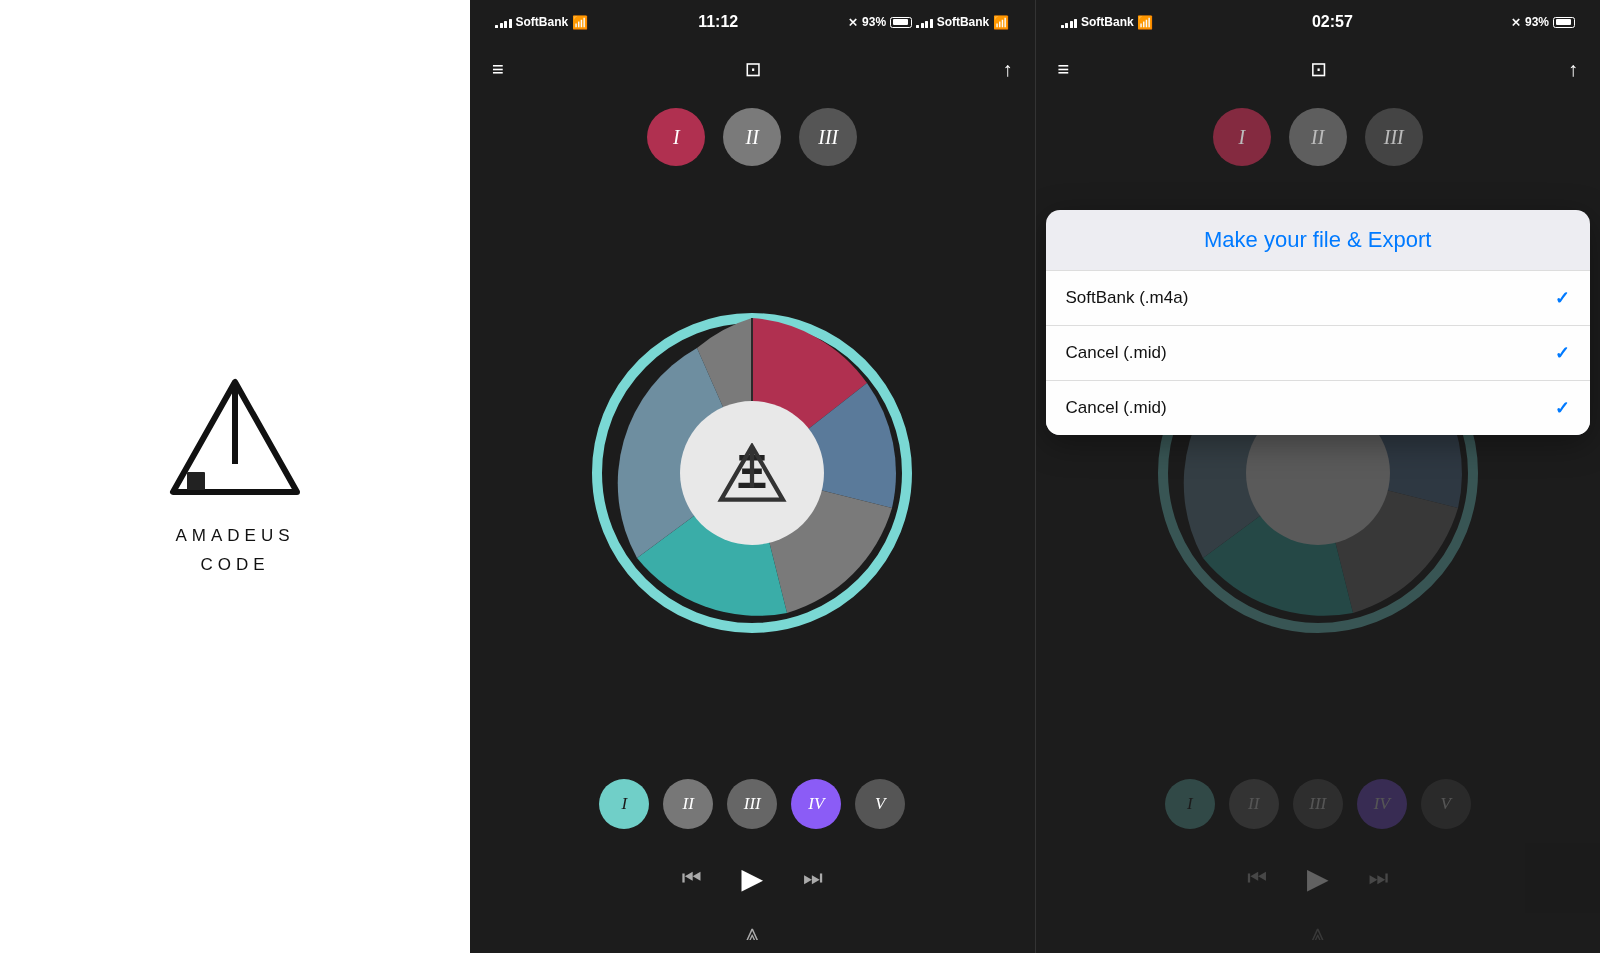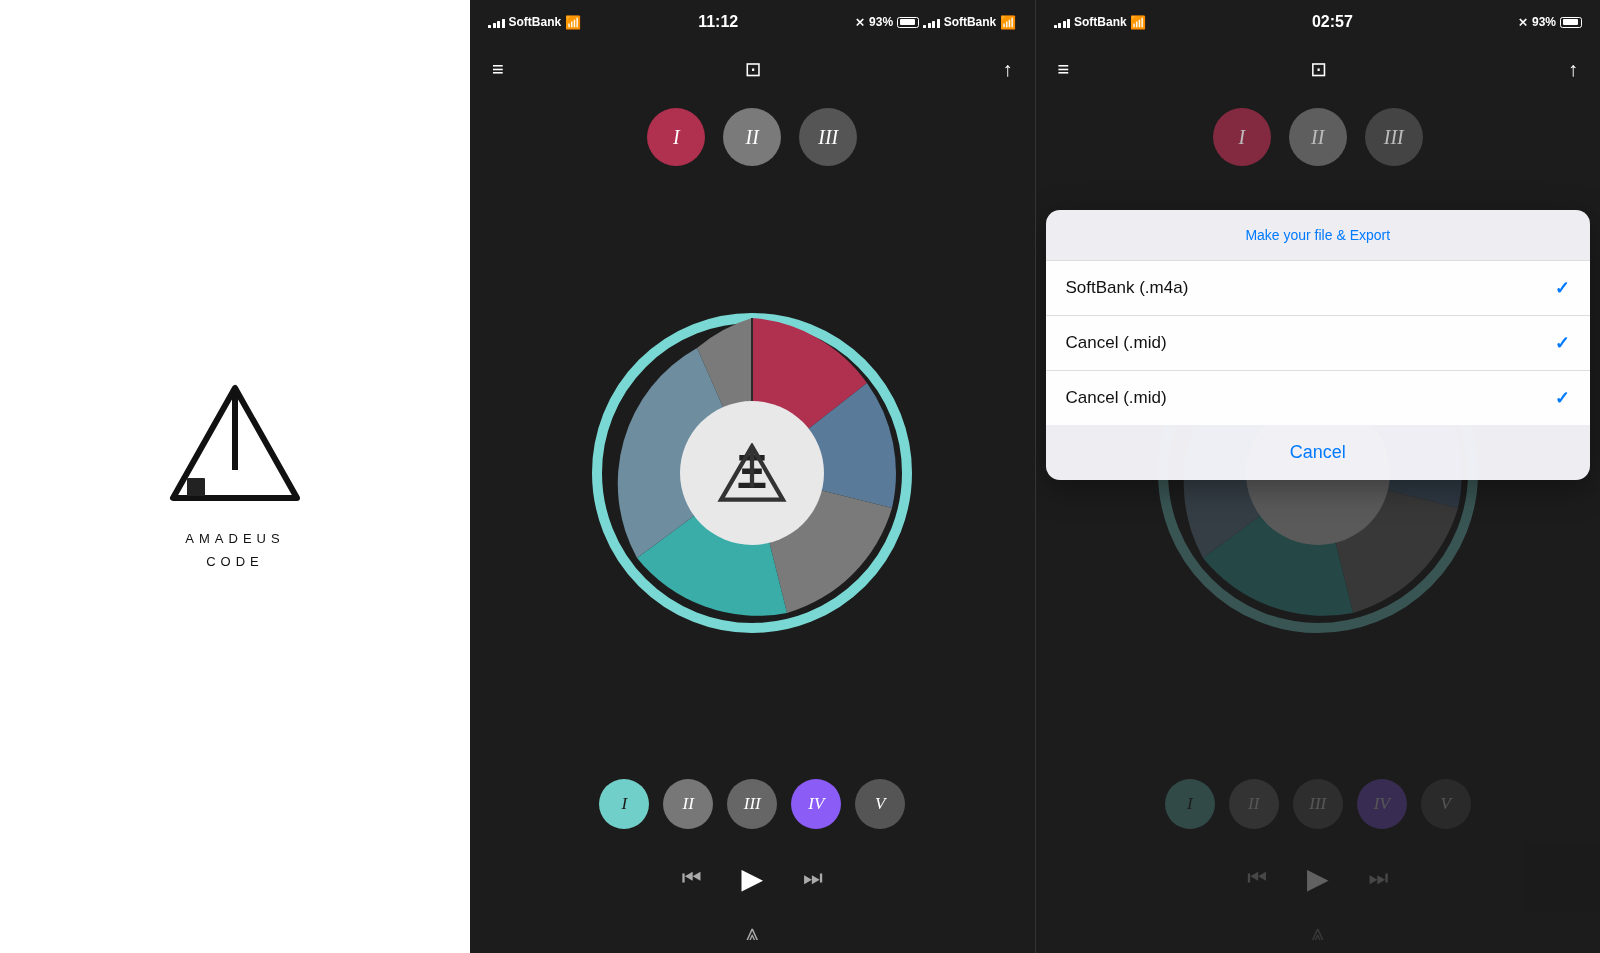--- a/index.html
+++ b/index.html
@@ -54,21 +54,21 @@
       border-left: 1px solid #333;
     }
 
     
     .status-bar {
       height: 44px;
       background: #1c1c1c;
       display: flex;
       align-items: center;
       justify-content: space-between;
-      padding: 0 18px;
+      padding: 0 25px;
       color: #fff;
       font-size: 13px;
       font-weight: 600;
       flex-shrink: 0;
     }
     .status-left {
       display: flex;
       align-items: center;
       gap: 4px;
       font-size: 12px;
@@ -227,21 +227,21 @@
       left: 10px;
       right: 10px;
       background: rgba(245, 245, 250, 0.97);
       border-radius: 14px;
       overflow: hidden;
       z-index: 10;
       box-shadow: 0 8px 32px rgba(0,0,0,0.35);
     }
     .dropdown-item {
       padding: 17px 20px;
-      font-size: 14px;
+      font-size: 22px;
       color: #007aff;
       text-align: center;
       cursor: pointer;
       border-bottom: 1px solid #ddd;
       background: transparent;
       font-weight: 400;
     }
     .dropdown-item-row {
       padding: 16px 20px;
       font-size: 17px;
@@ -296,21 +296,21 @@
 <div class="left-panel">
   <div class="logo-container">
     <svg class="logo-triangle" viewBox="0 0 140 130" fill="none">
 
       <polygon points="70,8 8,118 132,118" stroke="#111" stroke-width="6" fill="none" stroke-linejoin="round"></polygon>
 
       <rect x="22" y="98" width="18" height="18" fill="#222" rx="1"></rect>
 
       <line x1="70" y1="8" x2="70" y2="90" stroke="#111" stroke-width="6"></line>
     </svg>
-    <div style="text-align:center; font-size:13px; letter-spacing:5px; color:#111; font-weight:500; line-height:1.7;">
+    <div style="text-align:center; font-size:17px; letter-spacing:5px; color:#111; font-weight:500; line-height:1.7;">
       <div>AMADEUS</div>
       <div>CODE</div>
     </div>
   </div>
 </div>
 
 <div class="phones-section">
 
   <div class="phone">
 
@@ -461,21 +461,20 @@
         <span class="checkmark">✓</span>
       </div>
       <div class="dropdown-item-row">
         <span>Cancel (.mid)</span>
         <span class="checkmark">✓</span>
       </div>
       <div class="dropdown-item-row no-border">
         <span>Cancel (.mid)</span>
         <span class="checkmark">✓</span>
       </div>
-      <div class="dropdown-cancel">Cancel</div>
     </div>
 
     <div class="bottom-circles" style="opacity:0.25; margin-top: auto;">
       <div class="circle-btn teal">I</div>
       <div class="circle-btn gray-med">II</div>
       <div class="circle-btn gray-dark">III</div>
       <div class="circle-btn gray-dk2">IV</div>
       <div class="circle-btn gray-dk3">V</div>
     </div>
 

